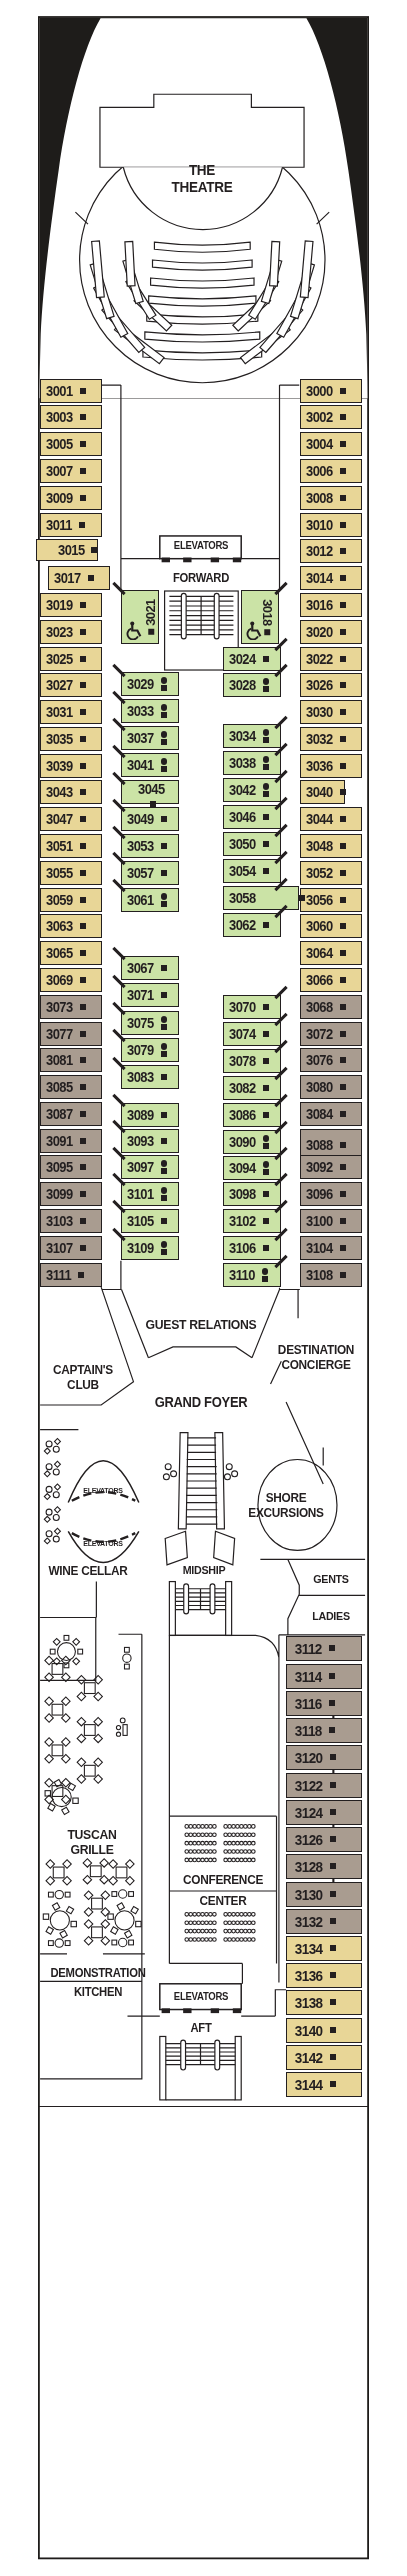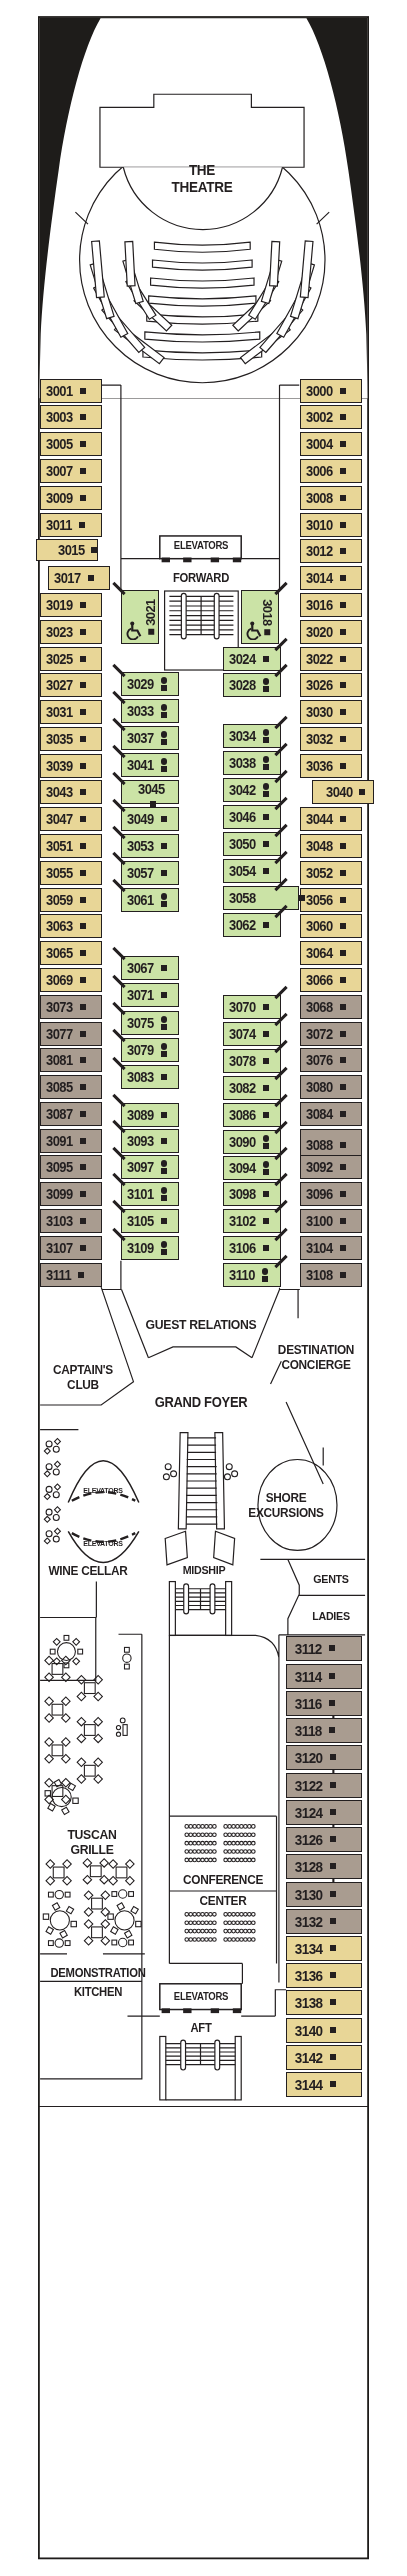--- a/index.html
+++ b/index.html
@@ -630,21 +630,21 @@
         <span class="sq"></span>
       </div>
       <div class="cabin c-tan" style="left: 300px; top: 727px; width: 62px; height: 24px;">
         <span class="num">3032</span>
         <span class="sq"></span>
       </div>
       <div class="cabin c-tan" style="left: 300px; top: 754px; width: 62px; height: 24px;">
         <span class="num">3036</span>
         <span class="sq"></span>
       </div>
-      <div class="cabin c-tan" style="left: 312px; top: 780px; width: 62px; height: 24px; justify-content: center;">
+      <div class="cabin c-tan" style="left: 300px; top: 780px; width: 45px; height: 24px;">
         <span class="num">3040</span>
         <span class="sq"></span>
       </div>
       <div class="cabin c-tan" style="left: 300px; top: 807px; width: 62px; height: 24px;">
         <span class="num">3044</span>
         <span class="sq"></span>
       </div>
       <div class="cabin c-tan" style="left: 300px; top: 834px; width: 62px; height: 24px;">
         <span class="num">3048</span>
         <span class="sq"></span>

